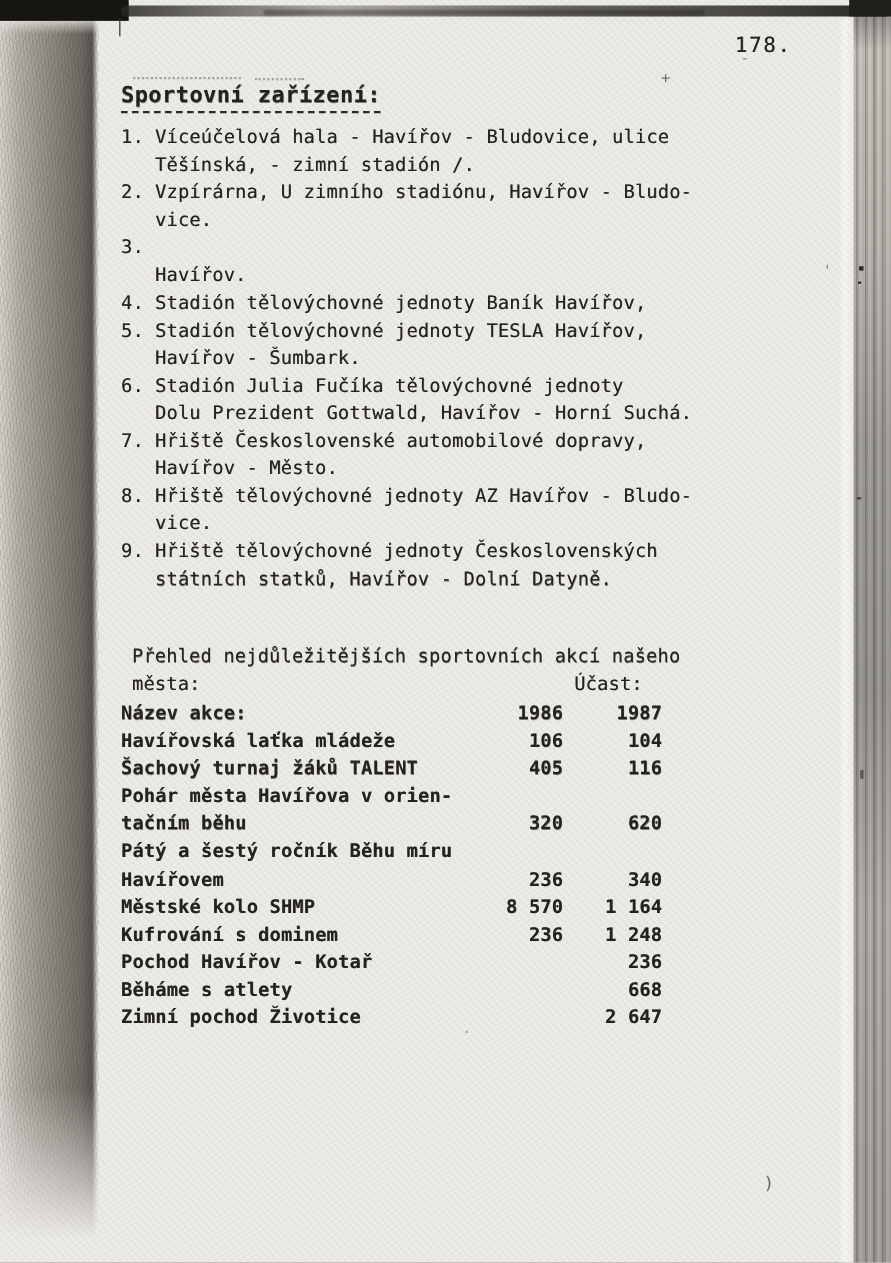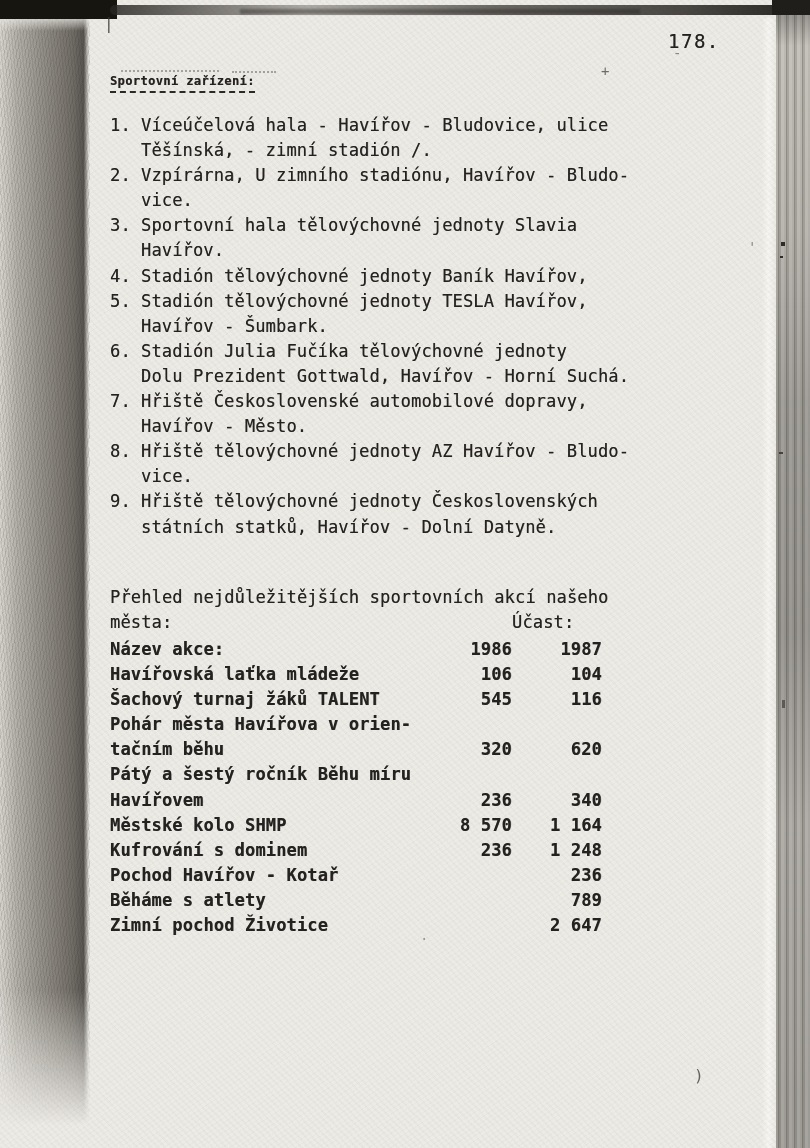--- a/index.html
+++ b/index.html
@@ -54,27 +54,27 @@
   .mark{position:absolute;z-index:2;color:#3a3834;font-size:14px;line-height:1;}
   .mk1{left:104px;top:16px;opacity:.85;font-size:16px;}
   .mk2{left:601px;top:64px;opacity:.7;}
   .mk3{left:673px;top:46px;opacity:.55;}
   .mk4{left:694px;top:1068px;opacity:.75;font-size:16px;}
   .mk5{left:748px;top:240px;opacity:.55;}
   .mk6{left:420px;top:928px;opacity:.45;}
   
   .tw{font-size:17px;letter-spacing:.15px;text-shadow:.3px .3px .5px rgba(32,30,26,.55);}
   .page-number{position:absolute;left:668px;top:30px;z-index:3;font-size:19px;letter-spacing:1.5px;font-weight:400;}
-  .heading{position:absolute;left:110px;top:74px;z-index:3;margin:0;font-size:12px;font-weight:700;letter-spacing:.4px;}
+  .heading{position:absolute;left:110px;top:74px;z-index:3;margin:0;font-size:20px;font-weight:700;letter-spacing:.4px;}
   .heading span{display:inline-block;padding-bottom:3px;border-bottom:2.5px dashed #2b2926;}
   .list{position:absolute;left:110px;top:113px;width:560px;z-index:3;}
   .ln{display:flex;height:25.1px;line-height:25.1px;white-space:pre;}
   .ln .num{width:31px;flex:0 0 31px;}
   .ln.cont{padding-left:31px;}
-  .overview{position:absolute;left:110px;top:585px;width:560px;z-index:3;}
+  .overview{position:absolute;left:120px;top:585px;width:560px;z-index:3;}
   .overview .oln{height:25.1px;line-height:25.1px;white-space:pre;}
   .ucast{position:absolute;left:402px;top:25.1px;height:25.1px;line-height:25.1px;}
   .etable{position:absolute;left:110px;top:637px;width:520px;z-index:3;}
   .trow{position:relative;height:25.1px;line-height:25.1px;white-space:pre;font-weight:bold;}
   .v1,.v2{position:absolute;left:0;top:0;text-align:right;}
   .v1{width:402px;}
   .v2{width:492px;}
 </style>
 </head>
 <body>
@@ -105,21 +105,21 @@
 
   <h1 class="heading tw">
     <span>Sportovní zařízení:</span>
   </h1>
 
   <div class="list tw" id="facilities">
       <div class="ln"><span class="num">1.</span><span class="txt">Víceúčelová hala - Havířov - Bludovice, ulice</span></div>
       <div class="ln cont"><span class="txt">Těšínská, - zimní stadión /.</span></div>
       <div class="ln"><span class="num">2.</span><span class="txt">Vzpírárna, U zimního stadiónu, Havířov - Bludo-</span></div>
       <div class="ln cont"><span class="txt">vice.</span></div>
-      <div class="ln"><span class="num">3.</span><span class="txt">Sportovní hala tělovýchovné jednoty Slavia</span></div>
+      <div class="ln"><span class="num">3.</span></div>
       <div class="ln cont"><span class="txt">Havířov.</span></div>
       <div class="ln"><span class="num">4.</span><span class="txt">Stadión tělovýchovné jednoty Baník Havířov,</span></div>
       <div class="ln"><span class="num">5.</span><span class="txt">Stadión tělovýchovné jednoty TESLA Havířov,</span></div>
       <div class="ln cont"><span class="txt">Havířov - Šumbark.</span></div>
       <div class="ln"><span class="num">6.</span><span class="txt">Stadión Julia Fučíka tělovýchovné jednoty</span></div>
       <div class="ln cont"><span class="txt">Dolu Prezident Gottwald, Havířov - Horní Suchá.</span></div>
       <div class="ln"><span class="num">7.</span><span class="txt">Hřiště Československé automobilové dopravy,</span></div>
       <div class="ln cont"><span class="txt">Havířov - Město.</span></div>
       <div class="ln"><span class="num">8.</span><span class="txt">Hřiště tělovýchovné jednoty AZ Havířov - Bludo-</span></div>
       <div class="ln cont"><span class="txt">vice.</span></div>
@@ -129,25 +129,25 @@
 
   <div class="overview tw">
     <div class="oln">Přehled nejdůležitějších sportovních akcí našeho</div>
     <div class="oln">města:</div>
     <div class="ucast">Účast:</div>
   </div>
 
   <div class="etable tw" id="events">
       <div class="trow"><span>Název akce:</span><span class="v1">1986</span><span class="v2">1987</span></div>
       <div class="trow"><span>Havířovská laťka mládeže</span><span class="v1">106</span><span class="v2">104</span></div>
-      <div class="trow"><span>Šachový turnaj žáků TALENT</span><span class="v1">545</span><span class="v2">116</span></div>
+      <div class="trow"><span>Šachový turnaj žáků TALENT</span><span class="v1">405</span><span class="v2">116</span></div>
       <div class="trow"><span>Pohár města Havířova v orien-</span></div>
       <div class="trow"><span>tačním běhu</span><span class="v1">320</span><span class="v2">620</span></div>
       <div class="trow"><span>Pátý a šestý ročník Běhu míru</span></div>
       <div class="trow"><span>Havířovem</span><span class="v1">236</span><span class="v2">340</span></div>
       <div class="trow"><span>Městské kolo SHMP</span><span class="v1">8 570</span><span class="v2">1 164</span></div>
       <div class="trow"><span>Kufrování s dominem</span><span class="v1">236</span><span class="v2">1 248</span></div>
       <div class="trow"><span>Pochod Havířov - Kotař</span><span class="v1"></span><span class="v2">236</span></div>
-      <div class="trow"><span>Běháme s atlety</span><span class="v1"></span><span class="v2">789</span></div>
+      <div class="trow"><span>Běháme s atlety</span><span class="v1"></span><span class="v2">668</span></div>
       <div class="trow"><span>Zimní pochod Životice</span><span class="v1"></span><span class="v2">2 647</span></div>
     </div>
 
 </div>
 
 </body></html>

